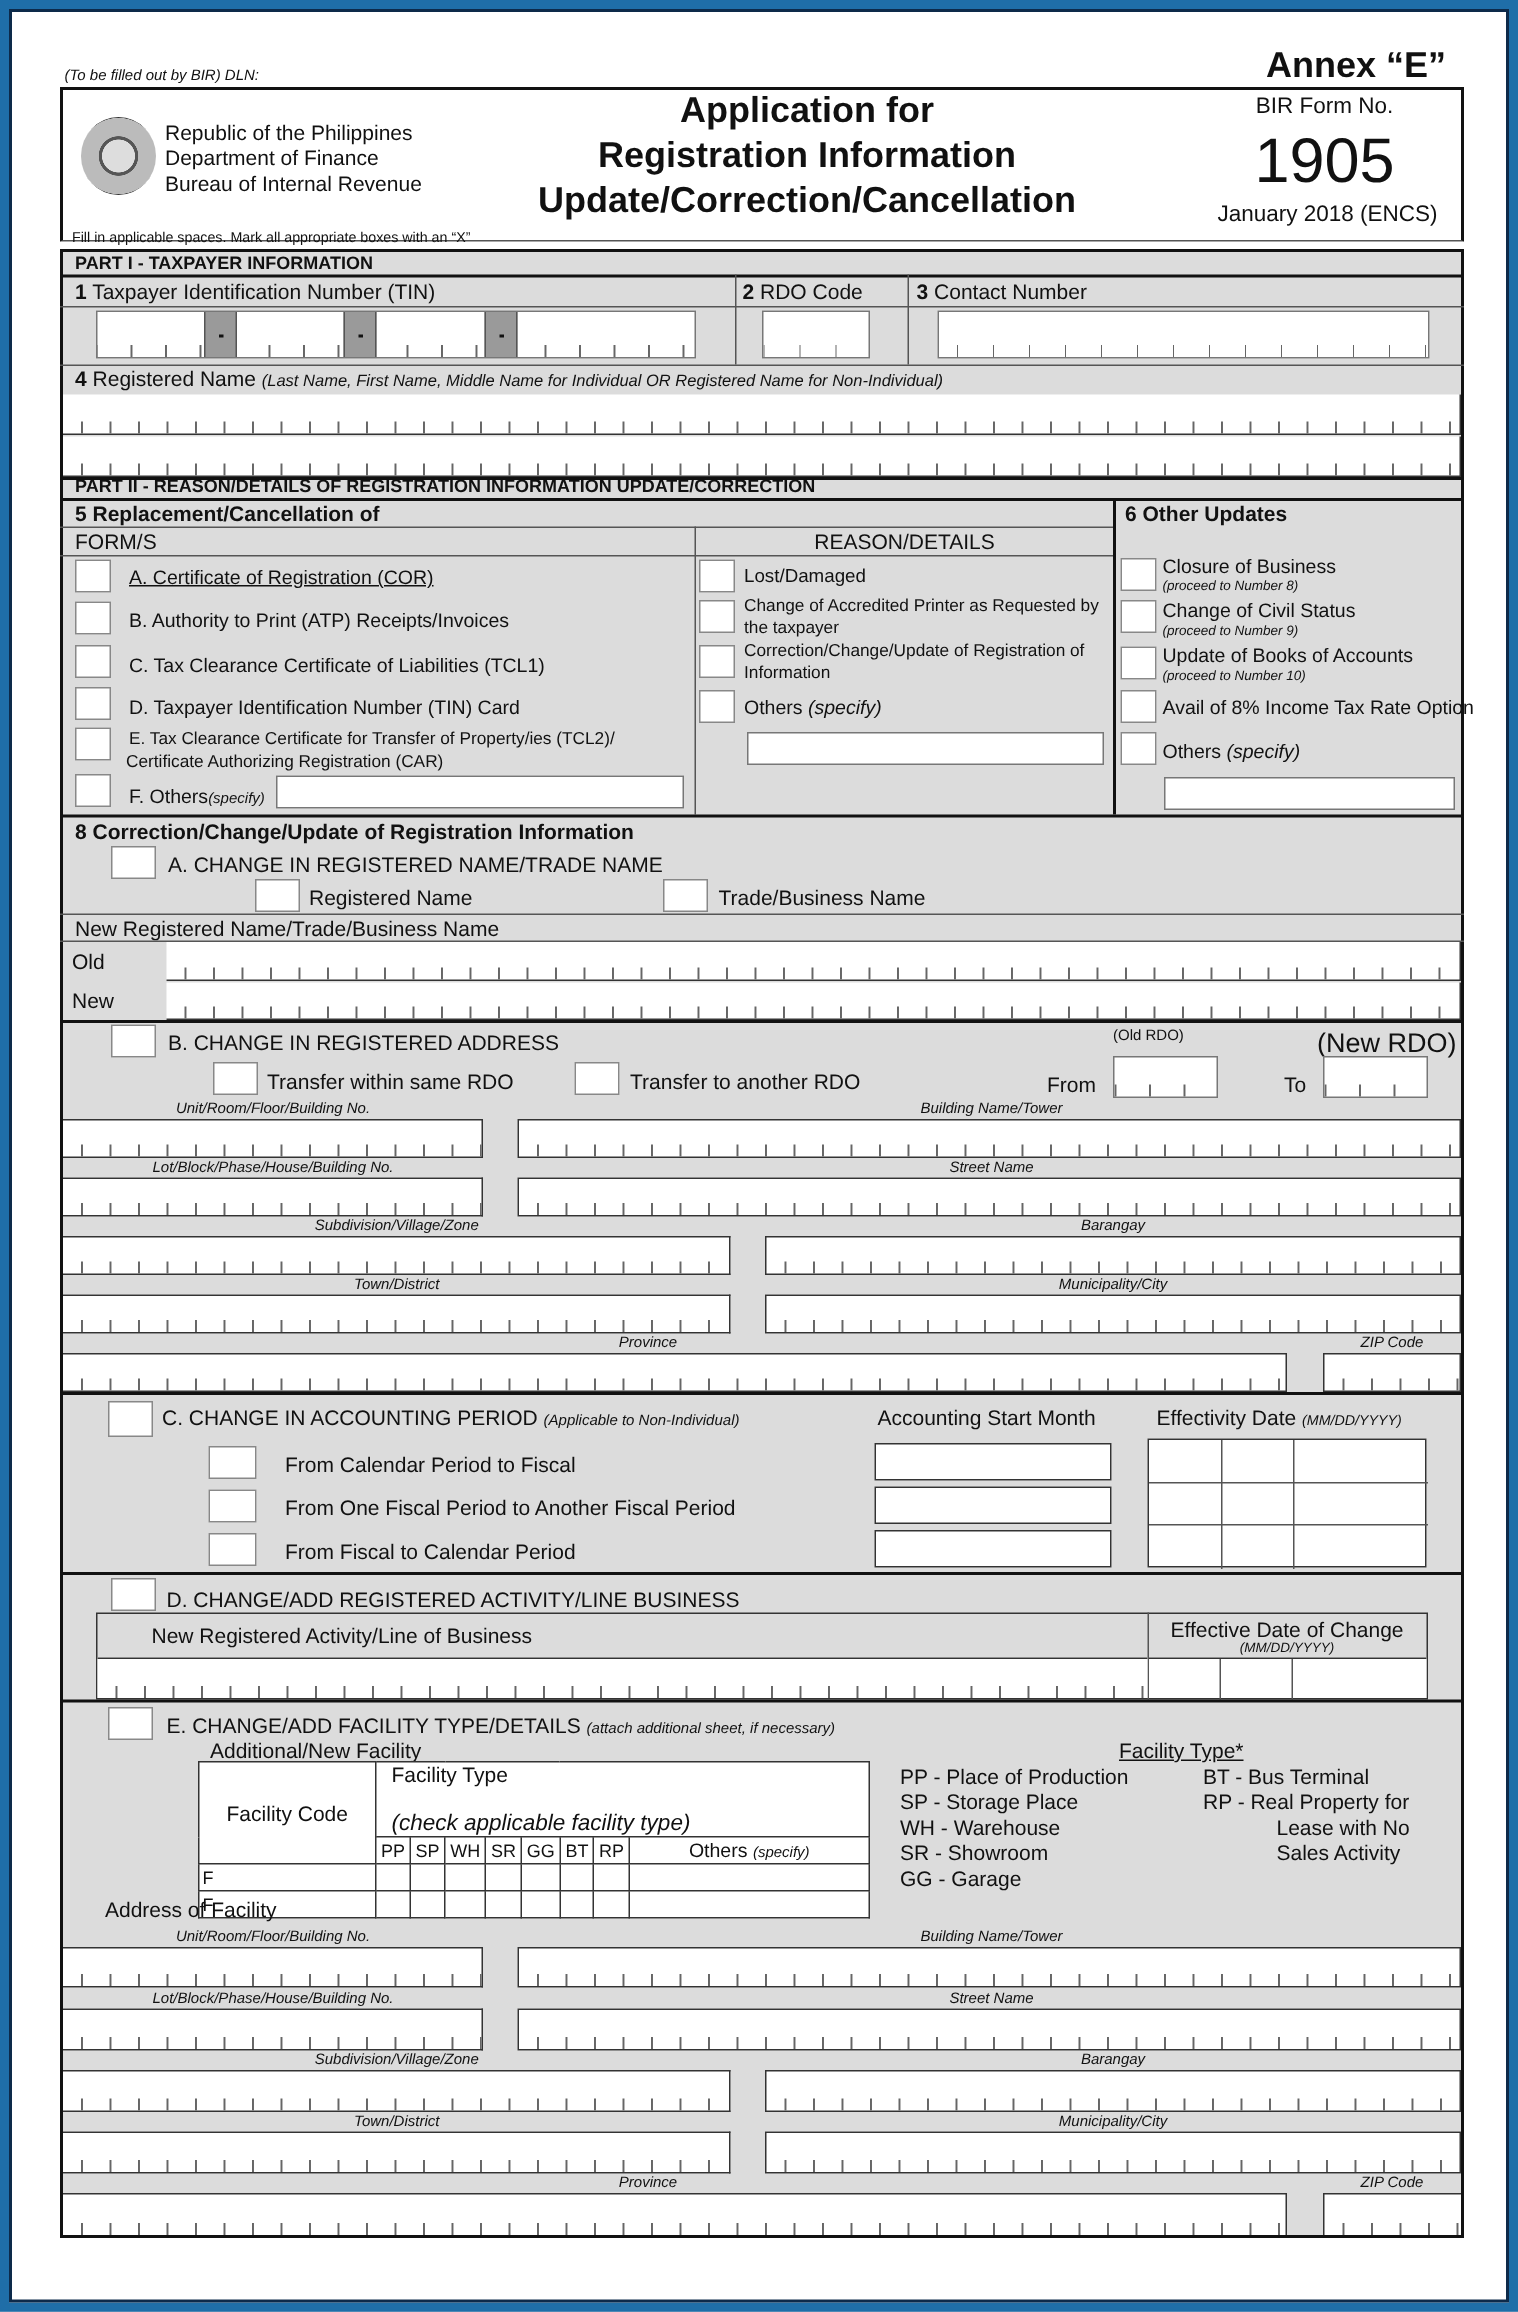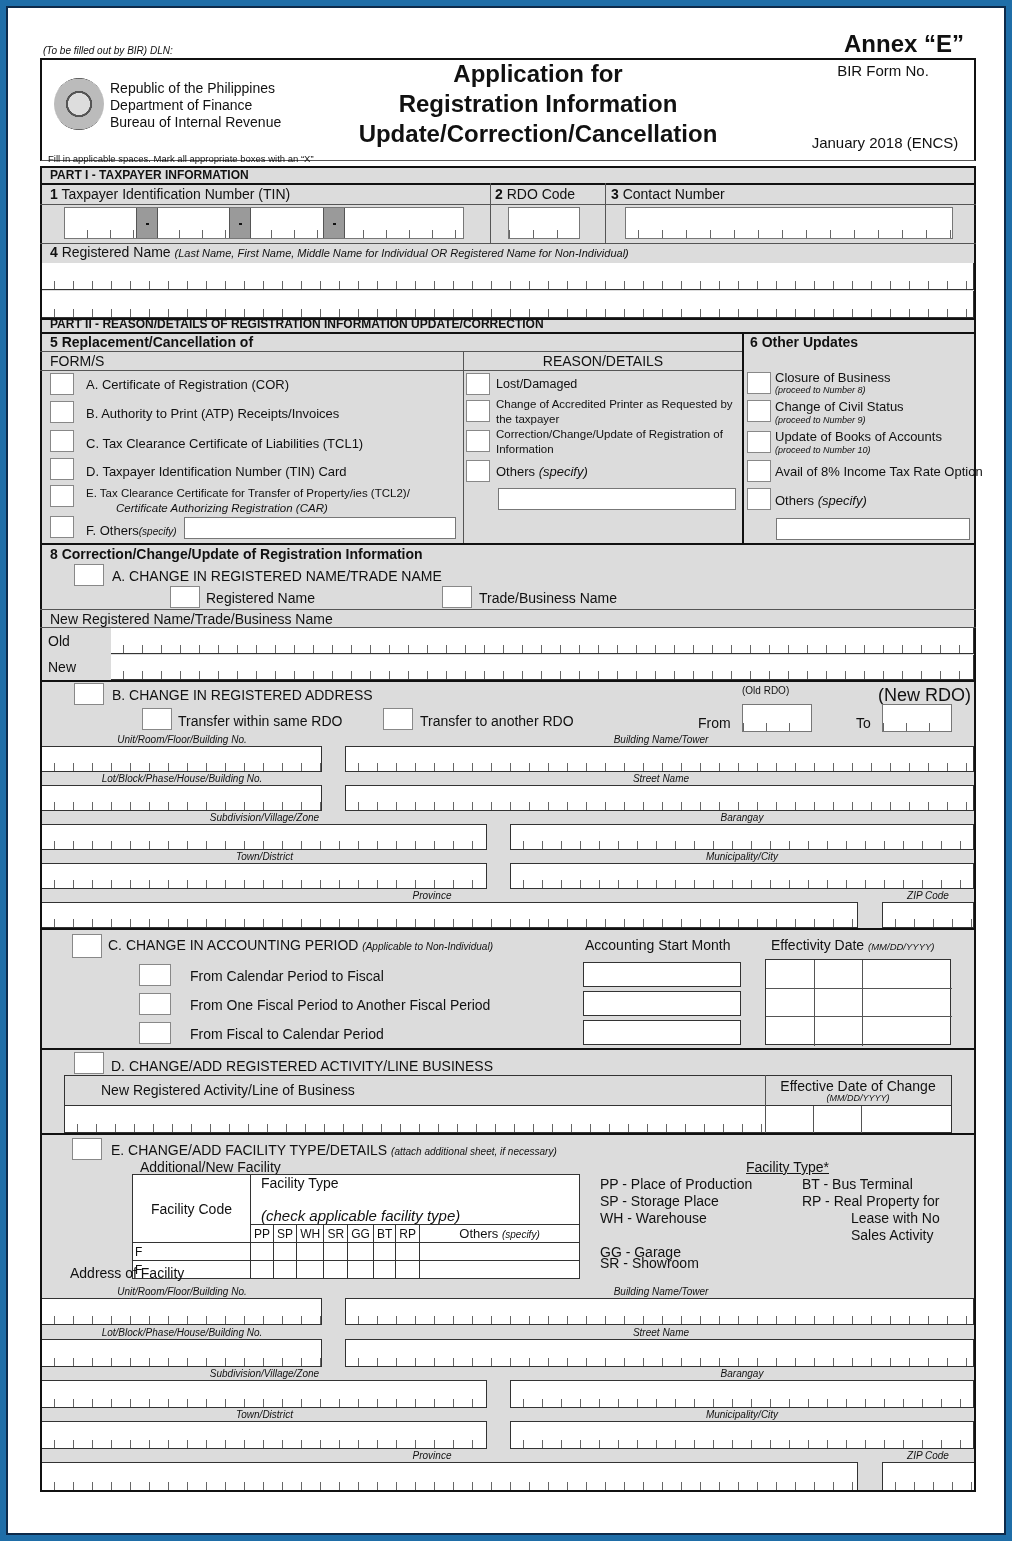--- a/index.html
+++ b/index.html
@@ -40,20 +40,21 @@
   <div class="abs" style="left:46px;top:70px;width:50px;height:52px;border-radius:50%;background:radial-gradient(circle,#ddd 0 30%,#555 31% 36%,#bbb 37% 70%,#333 71% 100%);"></div>
   <div class="t" style="left:102px;top:73px;font-size:14px;">Republic of the Philippines</div>
   <div class="t" style="left:102px;top:90px;font-size:14px;">Department of Finance</div>
   <div class="t" style="left:102px;top:107px;font-size:14px;">Bureau of Internal Revenue</div>
 
   <div class="t b c" style="left:330px;top:54px;width:400px;font-size:24px;">Application for</div>
   <div class="t b c" style="left:330px;top:84px;width:400px;font-size:24px;">Registration Information</div>
   <div class="t b c" style="left:330px;top:114px;width:400px;font-size:24px;">Update/Correction/Cancellation</div>
 
   <div class="t c" style="left:800px;top:55px;width:150px;font-size:15px;">BIR Form No.</div>
+  <div class="t c" style="left:800px;top:78px;width:150px;font-size:42px;">1905</div>
   <div class="t c" style="left:792px;top:127px;width:170px;font-size:15px;">January 2018 (ENCS)</div>
 
   <div class="t" style="left:40px;top:146px;font-size:9.5px;">Fill in applicable spaces. Mark all appropriate boxes with an “X”</div>
 
   <div class="abs gray" style="left:32px;top:158px;width:936px;height:1326px;border:2px solid #111;"></div>
 
   <div class="t b" style="left:42px;top:161px;font-size:12px;">PART I - TAXPAYER INFORMATION</div>
   <div class="hb" style="left:32px;top:175px;width:936px;"></div>
   <div class="t" style="left:42px;top:179px;font-size:14px;"><b>1</b> <span>Taxpayer Identification Number (TIN)</span></div>
   <div class="t" style="left:487px;top:179px;font-size:14px;"><b>2</b> <span>RDO Code</span></div>
@@ -91,30 +92,30 @@
   <div class="t b" style="left:42px;top:327px;font-size:14px;">5 Replacement/Cancellation of</div>
   <div class="hl" style="left:32px;top:343px;width:702px;"></div>
   <div class="t" style="left:42px;top:346px;font-size:14px;">FORM/S</div>
   <div class="t c" style="left:456px;top:346px;width:278px;font-size:14px;">REASON/DETAILS</div>
   <div class="hl" style="left:32px;top:362px;width:702px;"></div>
   <div class="vl" style="left:455px;top:343px;height:192px;"></div>
   <div class="vb" style="left:734px;top:324px;height:211px;"></div>
   <div class="t b" style="left:742px;top:327px;font-size:14px;">6 Other Updates</div>
 
   <div class="cb" style="left:42px;top:365px;"></div>
-  <div class="t" style="left:78px;top:370px;font-size:13px;">A. Certificate of Registration (COR)</div>
+  <div class="t" style="left:78px;top:370px;font-size:13px;text-decoration:underline;">A. Certificate of Registration (COR)</div>
   <div class="cb" style="left:42px;top:393px;"></div>
   <div class="t" style="left:78px;top:399px;font-size:13px;">B.  Authority to Print (ATP) Receipts/Invoices</div>
   <div class="cb" style="left:42px;top:422px;"></div>
   <div class="t" style="left:78px;top:429px;font-size:13px;">C. Tax Clearance Certificate of Liabilities (TCL1)</div>
   <div class="cb" style="left:42px;top:450px;"></div>
   <div class="t" style="left:78px;top:457px;font-size:13px;">D. Taxpayer Identification Number (TIN) Card</div>
   <div class="cb" style="left:42px;top:477px;"></div>
   <div class="t" style="left:78px;top:480px;font-size:11.5px;">E. Tax Clearance Certificate for Transfer of Property/ies (TCL2)/</div>
-  <div class="t" style="left:108px;top:495px;font-size:11.5px;font-style:italic;">Certificate Authorizing Registration (CAR)</div>
+  <div class="t" style="left:76px;top:495px;font-size:11.5px;">Certificate Authorizing Registration (CAR)</div>
   <div class="cb" style="left:42px;top:508px;"></div>
   <div class="t" style="left:78px;top:516px;font-size:13px;"><span>F. Others</span><span class="it" style="font-size:10px;">(specify)</span></div>
   <div class="box" style="left:176px;top:509px;width:272px;height:22px;"></div>
 
   <div class="cb" style="left:458px;top:365px;"></div>
   <div class="t" style="left:488px;top:370px;font-size:12.5px;">Lost/Damaged</div>
   <div class="cb" style="left:458px;top:392px;"></div>
   <div class="t" style="left:488px;top:391px;font-size:11.5px;">Change of Accredited Printer as Requested by</div>
   <div class="t" style="left:488px;top:406px;font-size:11.5px;">the taxpayer</div>
   <div class="cb" style="left:458px;top:422px;"></div>
@@ -305,21 +306,21 @@
           <td></td>
           <td></td>
     </tr>
   </tbody>
     </table>
 
   <div class="t u" style="left:738px;top:1152px;font-size:14px;">Facility Type*</div>
   <div class="t" style="left:592px;top:1169px;font-size:14px;">PP  -  Place of Production</div>
   <div class="t" style="left:592px;top:1186px;font-size:14px;">SP  -  Storage Place</div>
   <div class="t" style="left:592px;top:1203px;font-size:14px;">WH -  Warehouse</div>
-  <div class="t" style="left:592px;top:1220px;font-size:14px;margin-top:28px;">SR  -  Showroom</div>
+  <div class="t" style="left:592px;top:1220px;font-size:14px;">SR  -  Showroom</div>
   <div class="t" style="left:592px;top:1237px;font-size:14px;">GG -   Garage</div>
   <div class="t" style="left:794px;top:1169px;font-size:14px;">BT  -   Bus Terminal</div>
   <div class="t" style="left:794px;top:1186px;font-size:14px;">RP  -    Real Property for</div>
   <div class="t" style="left:843px;top:1203px;font-size:14px;">Lease with No</div>
   <div class="t" style="left:843px;top:1220px;font-size:14px;">Sales Activity</div>
 
   <div class="t" style="left:62px;top:1258px;font-size:14px;">Address of Facility</div>
 
   <div class="t it c" style="left:34px;top:1279px;width:280px;font-size:10px;">Unit/Room/Floor/Building No.</div>
   <div class="t it c" style="left:340px;top:1279px;width:626px;font-size:10px;">Building Name/Tower</div>

